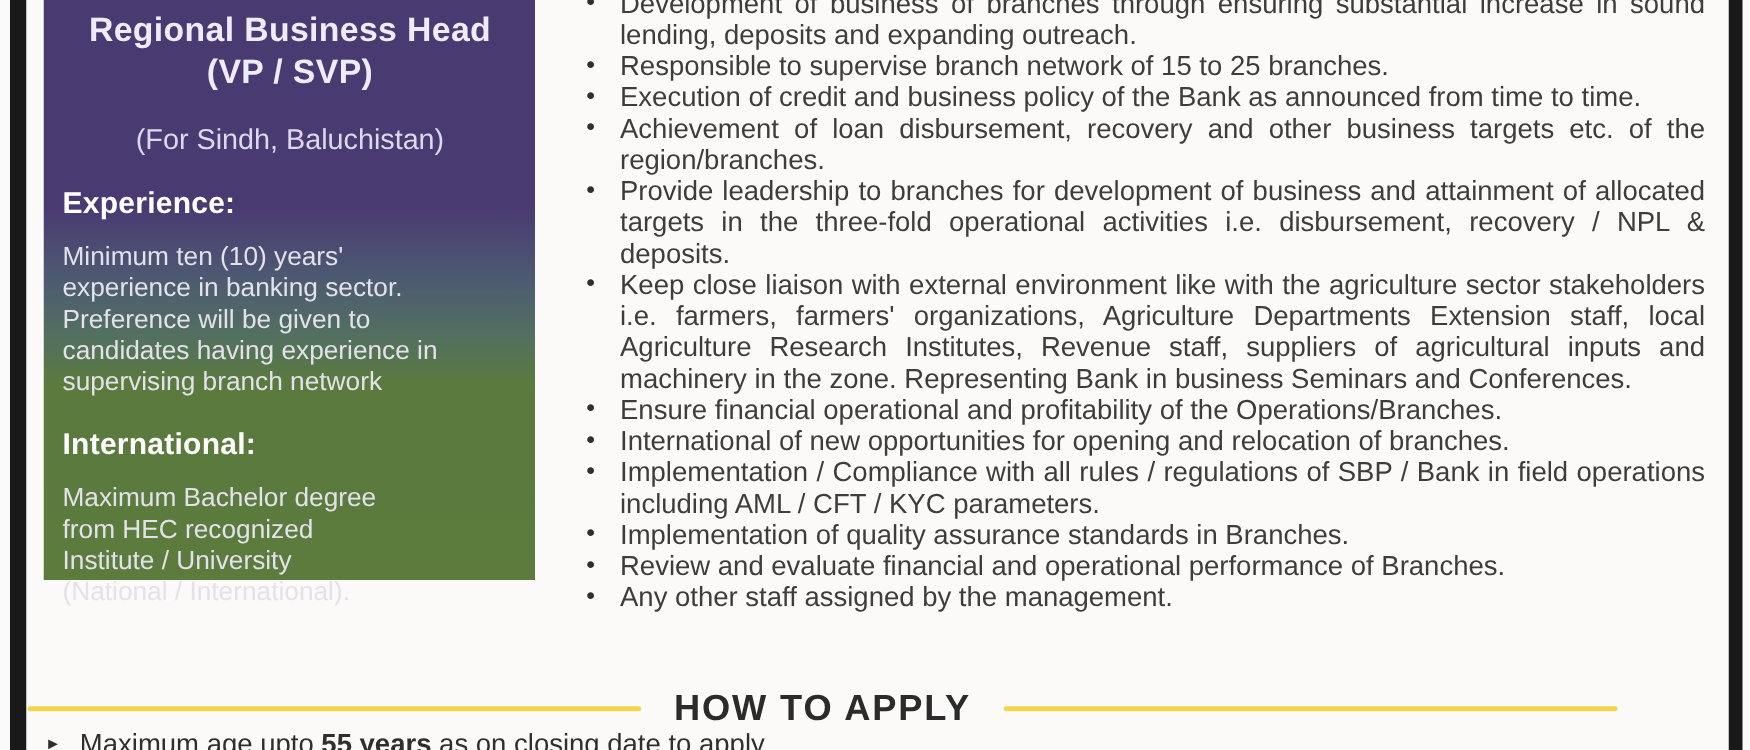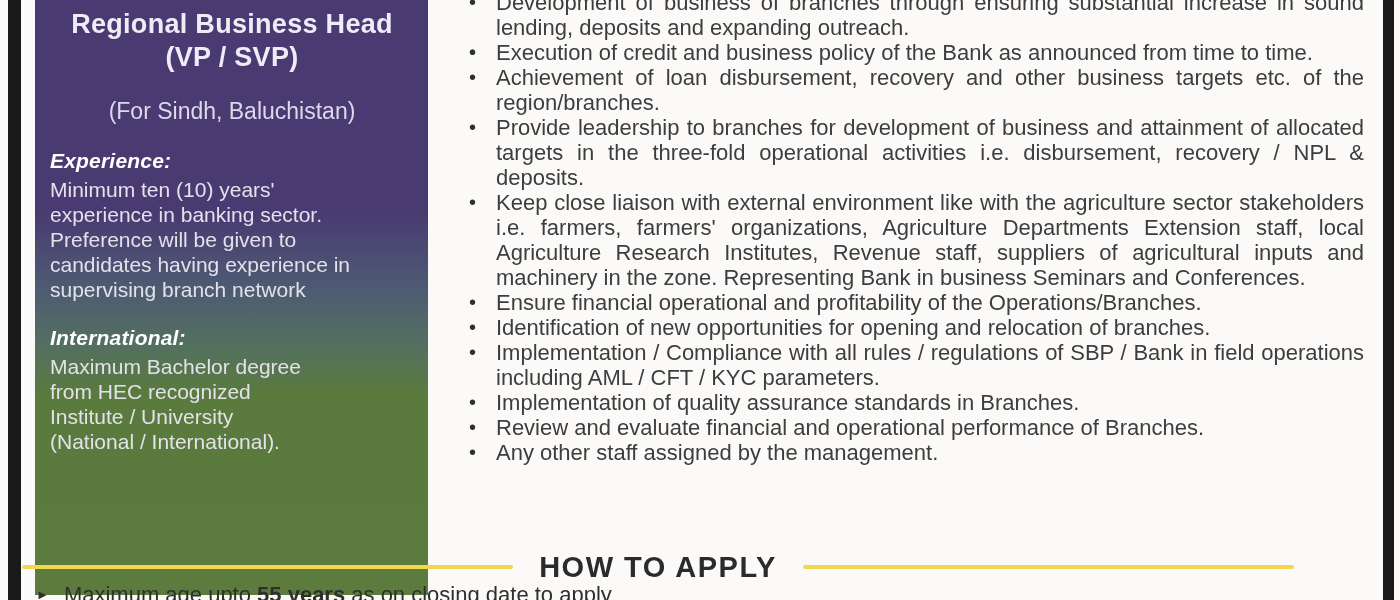--- a/index.html
+++ b/index.html
@@ -14,21 +14,21 @@
     position: absolute; top: 0; bottom: 0;
     background: #191919;
   }
   .edge-bar.left  { left: 8px;  width: 13px; }
   .edge-bar.right { left: 1383px; width: 11px; }
 
   
   .job-panel {
     position: absolute;
     left: 35px; top: 0;
-    width: 393px; height: 595px;
+    width: 393px; height: 464px;
     background: linear-gradient(180deg,
       #493b72 0%, #493b72 36%,
       #4d5a72 48%, #537060 58%,
       #5a7a3e 66%, #5c7b3d 100%);
     color: #e7e5f0;
     box-sizing: border-box;
     padding: 8px 14px 0 15px;
   }
   .job-title {
     text-align: center;
@@ -39,30 +39,29 @@
     letter-spacing: 0.3px;
   }
   .job-location {
     text-align: center;
     font-size: 23px;
     margin-top: 24px;
     color: #ddd9ec;
   }
   .panel-heading {
     font-weight: 700;
-    font-size: 21px;
+    font-size: 24px;
     color: #ffffff;
     margin-top: 24px;
     letter-spacing: 0.2px;
-    font-style: italic;
   }
   .panel-body {
     font-size: 21px;
     line-height: 25px;
-    margin-top: 4px;
+    margin-top: 16px;
     color: #e3e2ea;
     white-space: pre-line;
   }
 
   
   .resp-list {
     position: absolute;
     left: 462px; top: -10px;
     width: 902px;
     margin: 0; padding: 0;
@@ -147,27 +146,27 @@
 
   <div class="panel-heading">International:</div>
   <div class="panel-body">Maximum Bachelor degree
 from HEC recognized
 Institute  / University
 (National / International).</div>
 </div>
 
 <ul class="resp-list">
   <li><span class="dot">•</span><span>Development of business of branches through ensuring substantial increase in sound lending, deposits and expanding outreach.</span></li>
-  <li><span class="dot">•</span></li>
+  <li><span class="dot">•</span><span>Responsible to supervise branch network of 15 to 25 branches.</span></li>
   <li><span class="dot">•</span><span>Execution of credit and business policy of the Bank as announced from time to time.</span></li>
   <li><span class="dot">•</span><span>Achievement of loan disbursement, recovery and other business targets etc. of the region/branches.</span></li>
   <li><span class="dot">•</span><span>Provide leadership to branches for development of business and attainment of allocated targets in the three-fold operational activities i.e. disbursement, recovery / NPL &amp; deposits.</span></li>
   <li><span class="dot">•</span><span>Keep close liaison with external environment like with the agriculture sector stakeholders i.e. farmers, farmers' organizations, Agriculture Departments Extension staff, local Agriculture Research Institutes, Revenue staff, suppliers of agricultural inputs and machinery in the zone. Representing Bank in business Seminars and Conferences.</span></li>
   <li><span class="dot">•</span><span>Ensure financial operational and profitability of the Operations/Branches.</span></li>
-  <li><span class="dot">•</span><span>Identification of new opportunities for opening and relocation of branches.</span></li>
+  <li><span class="dot">•</span><span>International of new opportunities for opening and relocation of branches.</span></li>
   <li><span class="dot">•</span><span>Implementation / Compliance with all rules / regulations of SBP / Bank in field operations including AML / CFT / KYC parameters.</span></li>
   <li><span class="dot">•</span><span>Implementation of quality assurance standards in Branches.</span></li>
   <li><span class="dot">•</span><span>Review and evaluate financial and operational performance of Branches.</span></li>
   <li><span class="dot">•</span><span>Any other staff assigned by the management.</span></li>
 </ul>
 
 <div class="apply-row">
   <div class="rule"></div>
   <div class="apply-heading">HOW TO APPLY</div>
   <div class="rule"></div>

